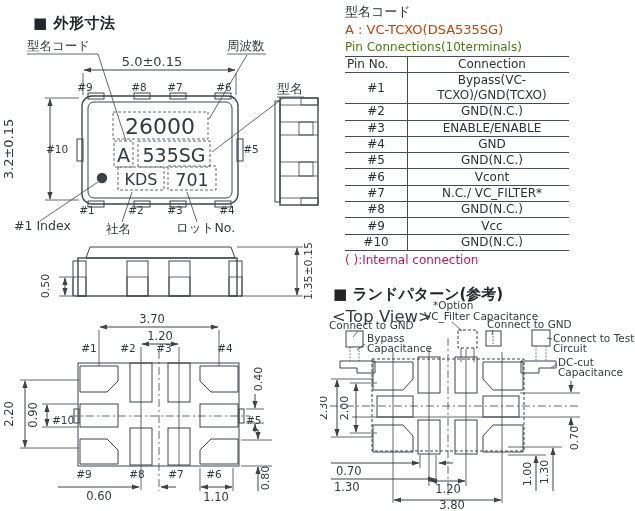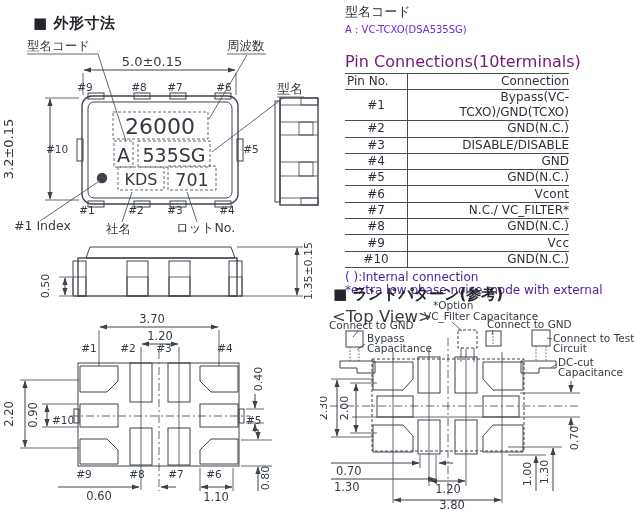--- a/index.html
+++ b/index.html
@@ -1,31 +1,31 @@
 <!DOCTYPE html>
 <html><head>
 <meta charset="utf-8">
 <style>
   html,body{margin:0;padding:0;background:#fff;}
   #page{position:relative;width:635px;height:511px;background:#ffffff;overflow:hidden;
         font-family:"DejaVu Sans","Liberation Sans",sans-serif;color:#30363d;}
   .abs{position:absolute;}
   .sec-title{font-size:15px;font-weight:bold;color:#22262b;letter-spacing:0.5px;}
   .mc-title{font-size:13px;color:#2c3238;}
-  .mc-line{font-size:10px;color:#6d28d9;line-height:17px;}
-  .pc-caption{font-size:16px;color:#701a75;margin-top:14px;}
+  .mc-line{font-size:13px;color:#c2410c;line-height:17px;}
+  .pc-caption{font-size:12px;color:#4d7c0f;margin-top:2px;}
   table.pin{border-collapse:collapse;margin-top:2px;}
   table.pin th,table.pin td{font-size:12px;font-weight:normal;color:#2c3238;
      border-top:1.1px solid #474d55;border-bottom:1.1px solid #474d55;
      height:15.3px;padding:0 0 0 0;line-height:15px;}
   table.pin th:first-child,table.pin td:first-child{width:60px;text-align:center;border-right:1.1px solid #474d55;}
-  table.pin th:last-child,table.pin td:last-child{width:154px;padding-left:7px;text-align:right;}
+  table.pin th:last-child,table.pin td:last-child{width:154px;padding-left:7px;text-align:center;}
   table.pin th{text-align:left;}
   table.pin th:first-child{text-align:left;padding-left:2px;}
-  .notes{font-size:12px;color:#4c1d95;line-height:13.5px;margin-top:3px;}
+  .notes{font-size:12px;color:#be185d;line-height:13.5px;margin-top:3px;}
   svg text{fill:#343a41;font-family:"DejaVu Sans","Liberation Sans",sans-serif;}
   .ln{stroke:#3d434a;stroke-width:1;fill:none;}
   .lw{stroke-width:1.35;}
   .thin{stroke-width:0.8;}
   .dash{stroke-dasharray:3,2;}
   .dd{stroke-dasharray:8,3,2,3;stroke-width:0.8;}
   .dot{stroke-dasharray:1.6,1.6;stroke-width:0.8;}
   .t10{font-size:10.5px;} .t11{font-size:11px;} .t115{font-size:11.5px;}
   .t12{font-size:12.5px;} .t13{font-size:13px;}
   .mk{font-weight:500;}
@@ -234,21 +234,21 @@
           <tr>
             <td>#1</td>
             <td>Bypass(VC-TCXO)/GND(TCXO)</td>
           </tr>
           <tr>
             <td>#2</td>
             <td>GND(N.C.)</td>
           </tr>
           <tr>
             <td>#3</td>
-            <td>DISABLE/DISABLE</td>
+            <td>ENABLE/ENABLE</td>
           </tr>
           <tr>
             <td>#4</td>
             <td>GND</td>
           </tr>
           <tr>
             <td>#5</td>
             <td>GND(N.C.)</td>
           </tr>
           <tr>
@@ -268,21 +268,20 @@
             <td>Vcc</td>
           </tr>
           <tr>
             <td>#10</td>
             <td>GND(N.C.)</td>
           </tr>
         </tbody>
     </table>
     <div class="notes">
       <div>( ):Internal connection</div>
-      <div>*extra low phase noise mode with external</div>
     </div>
   </div>
 
   <svg class="abs" style="left:320px;top:278px;" width="315" height="233" viewBox="320 278 315 233">
     <defs>
       <pattern id="h2" width="5" height="5" patternUnits="userSpaceOnUse" patternTransform="rotate(45)">
         <rect width="5" height="5" fill="#ffffff"></rect>
         <line x1="0" y1="0" x2="0" y2="5" stroke="#4a515a" stroke-width="1.7"></line>
       </pattern>
       <marker id="ah2" viewBox="0 0 10 10" refX="9.2" refY="5" markerWidth="8" markerHeight="8" orient="auto-start-reverse">

